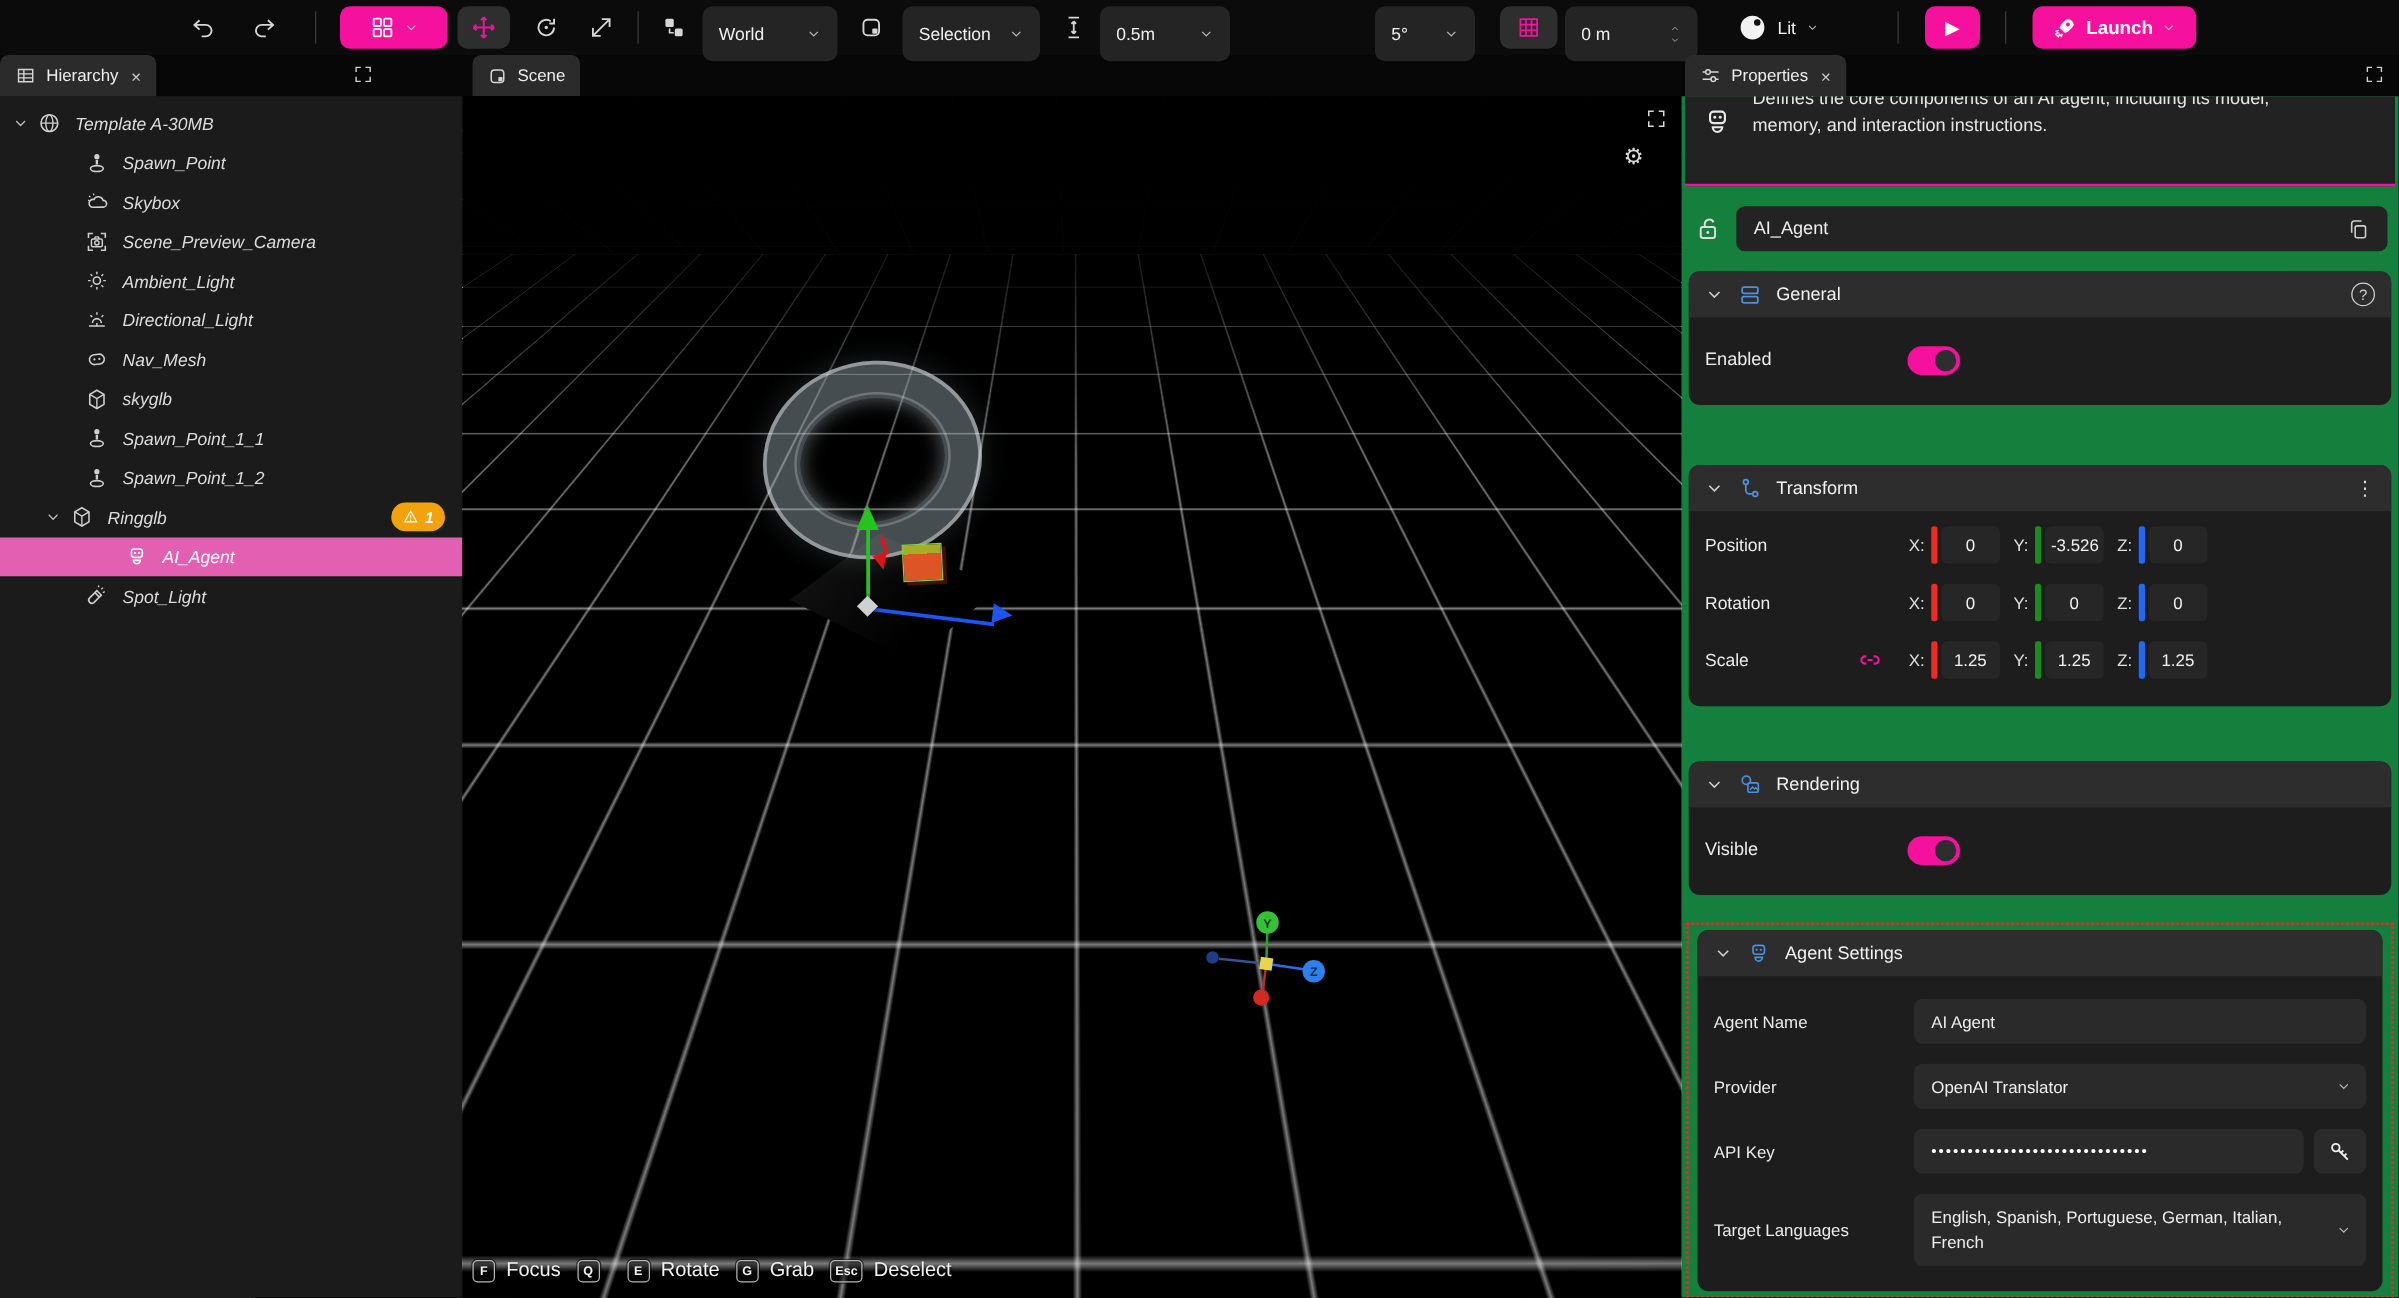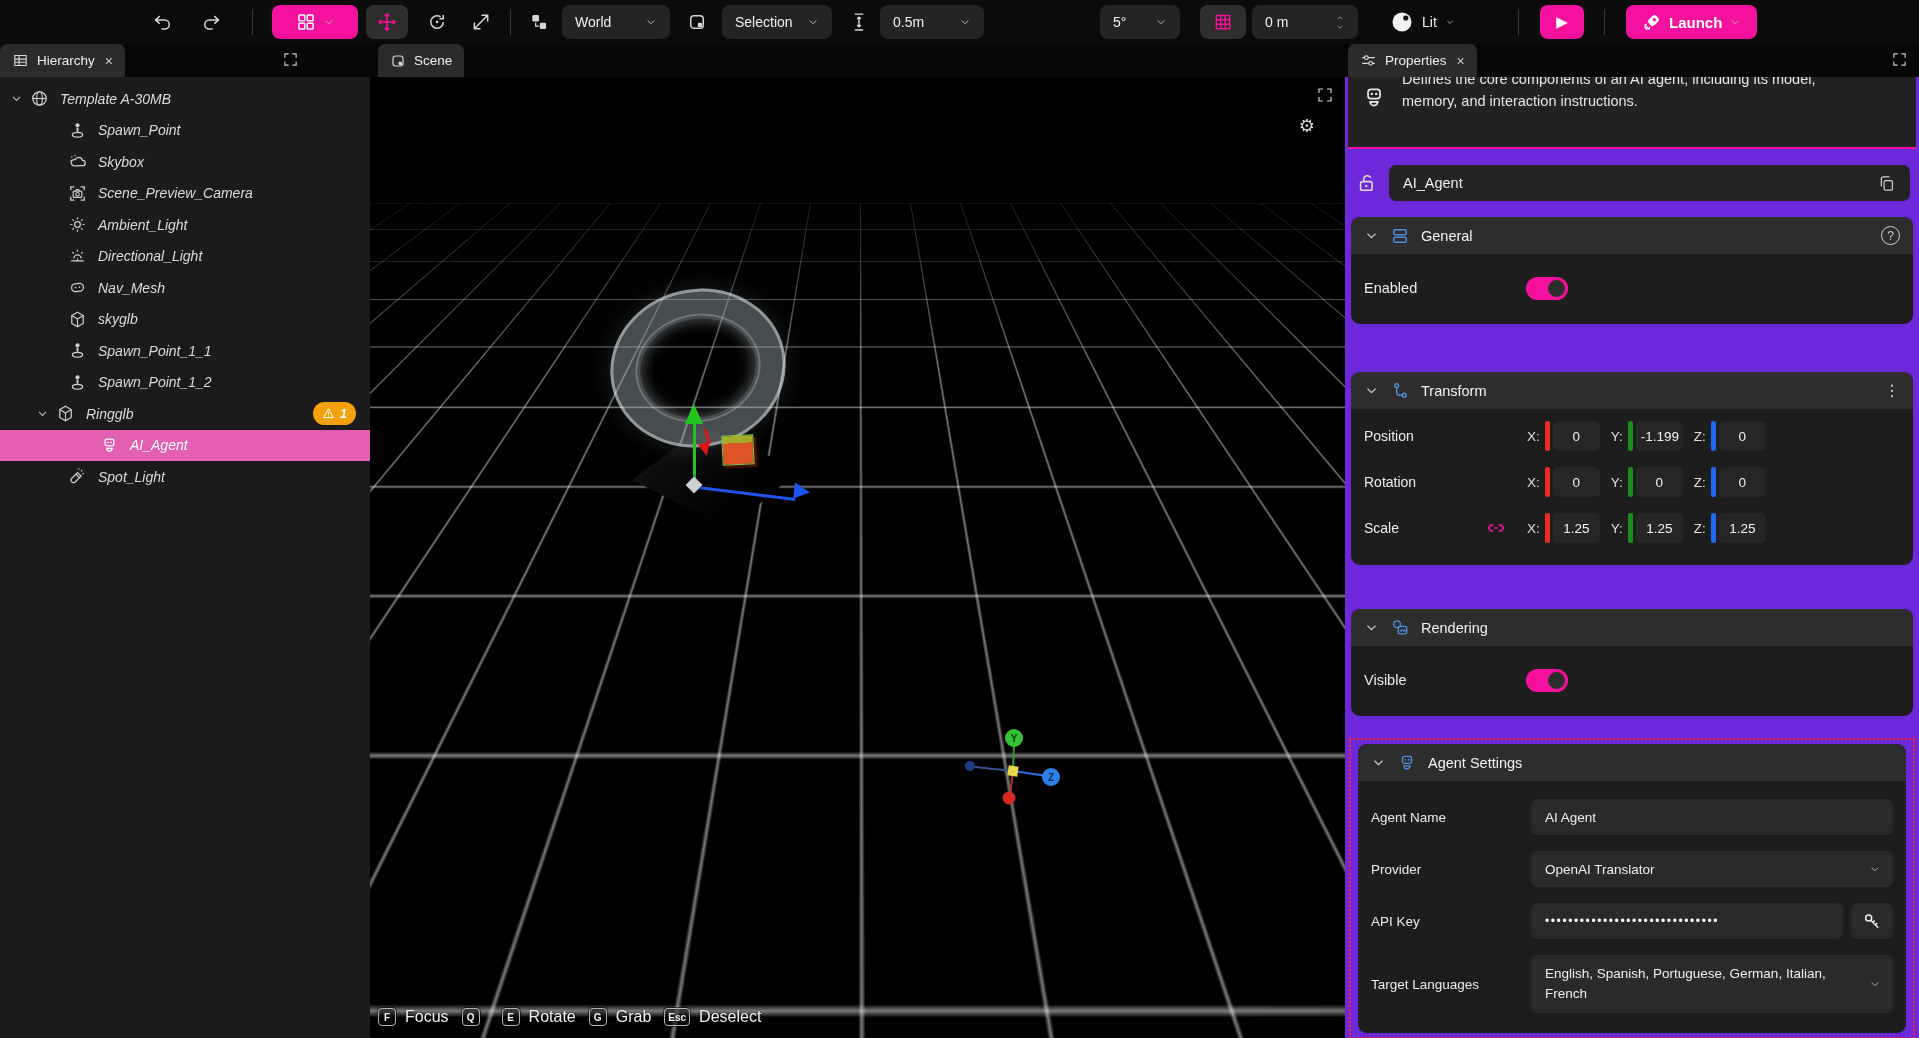--- a/index.html
+++ b/index.html
@@ -14,21 +14,21 @@
 
   
   .toolbar { position:relative; height:44px; background:#0b0b0b; flex:none; }
   .toolbar > * { position:absolute; top:5px; }
   .tbtn { width:38px; height:34px; display:flex; align-items:center; justify-content:center;
     border-radius:8px; color:#d6d6d6; }
   .tbtn.active { background:#2e2e2e; }
   .tdiv { width:1px; height:26px; background:#3a3a3a; top:9px; }
   .pinkbtn { background:#f5109e; border-radius:8px; height:34px; display:flex;
     align-items:center; justify-content:center; gap:7px; color:#fff; }
-  .dd { height:34px; background:#242424; border-radius:8px; display:flex; align-items:center;
+  .dd { height:44px; background:#242424; border-radius:8px; display:flex; align-items:center;
     gap:10px; padding:0 13px; color:#f0f0f0; font-size:14px; }
   .chev { width:12px; height:12px; color:#b9b9b9; }
   .stepper { flex-direction:row; }
   .stepcol { display:flex; flex-direction:column; gap:1px; margin-left:4px; }
   .stepcol svg { width:10px; height:8px; color:#b9b9b9; }
   .litgroup { display:flex; align-items:center; gap:8px; color:#f0f0f0; font-size:14px;justify-content:flex-end; }
   .launch { font-weight:700; font-size:15px; padding:0 16px; }
 
   
   .tabrow { height:33px; background:#070707; display:flex; flex:none; }
@@ -102,21 +102,21 @@
   .vgear { position:absolute; right:30px; top:38px; font-size:18px; color:#d8d8d8; }
   .vexp { position:absolute; right:12px; top:10px; color:#d8d8d8; }
   .keys { position:absolute; left:8px; bottom:12px; display:flex; align-items:center; gap:9px; }
   .kcap { min-width:18px; height:18px; border:1px solid #b5b5b5; border-radius:4px;
     background:rgba(10,10,10,.55); color:#f2f2f2; font-size:10px; font-weight:700;
     display:flex; align-items:center; justify-content:center; padding:0 3px;
     box-shadow:0 0 0 1px rgba(0,0,0,.6); }
   .klabel { color:#f2f2f2; font-size:16px; text-shadow:0 1px 2px #000; margin-right:4px; }
 
   
-  .props { width:574px; height:961px; background:#6d28d9; overflow:hidden; padding:0 3px; }
+  .props { width:574px; height:961px; background:#15803d; overflow:hidden; padding:0 3px; }
   .desc { position:relative; height:72px; background:#222; border-bottom:2px solid #f5109e;
     overflow:hidden; }
   .desc .ic { position:absolute; left:13px; top:8px; width:26px; height:26px; color:#e8e8e8; }
   .desctext { margin:-9px 24px 0 54px; max-width:464px; color:#e6e6e6; font-size:14.5px;
     line-height:1.55; }
   .namerow { display:flex; align-items:center; gap:11px; margin:16px 6px 0 8px; }
   .namerow > .ic { width:22px; height:22px; color:#dedede; }
   .namefield { flex:1; height:36px; background:#232323; border-radius:7px; display:flex;
     align-items:center; padding:0 14px; color:#eee; font-size:14.5px; }
   .namefield .ic { margin-left:auto; width:19px; height:19px; color:#cfcfcf; }
@@ -663,21 +663,21 @@
         </div>
         <div class="sbody" style="padding-top:4px">
           <div class="trow">
             <span class="tlabel">Position</span>
             <span class="linkspot"></span>
             <span class="axl">X:</span>
               <span class="bar rbar"></span>
             <div class="tval">0</div>
             <span class="axl">Y:</span>
               <span class="bar gbar"></span>
-            <div class="tval vleft">-1.199</div>
+            <div class="tval vleft">-3.526</div>
             <span class="axl">Z:</span>
               <span class="bar bbar"></span>
             <div class="tval">0</div>
           </div>
           <div class="trow">
             <span class="tlabel">Rotation</span>
             <span class="linkspot"></span>
             <span class="axl">X:</span>
               <span class="bar rbar"></span>
             <div class="tval">0</div>

